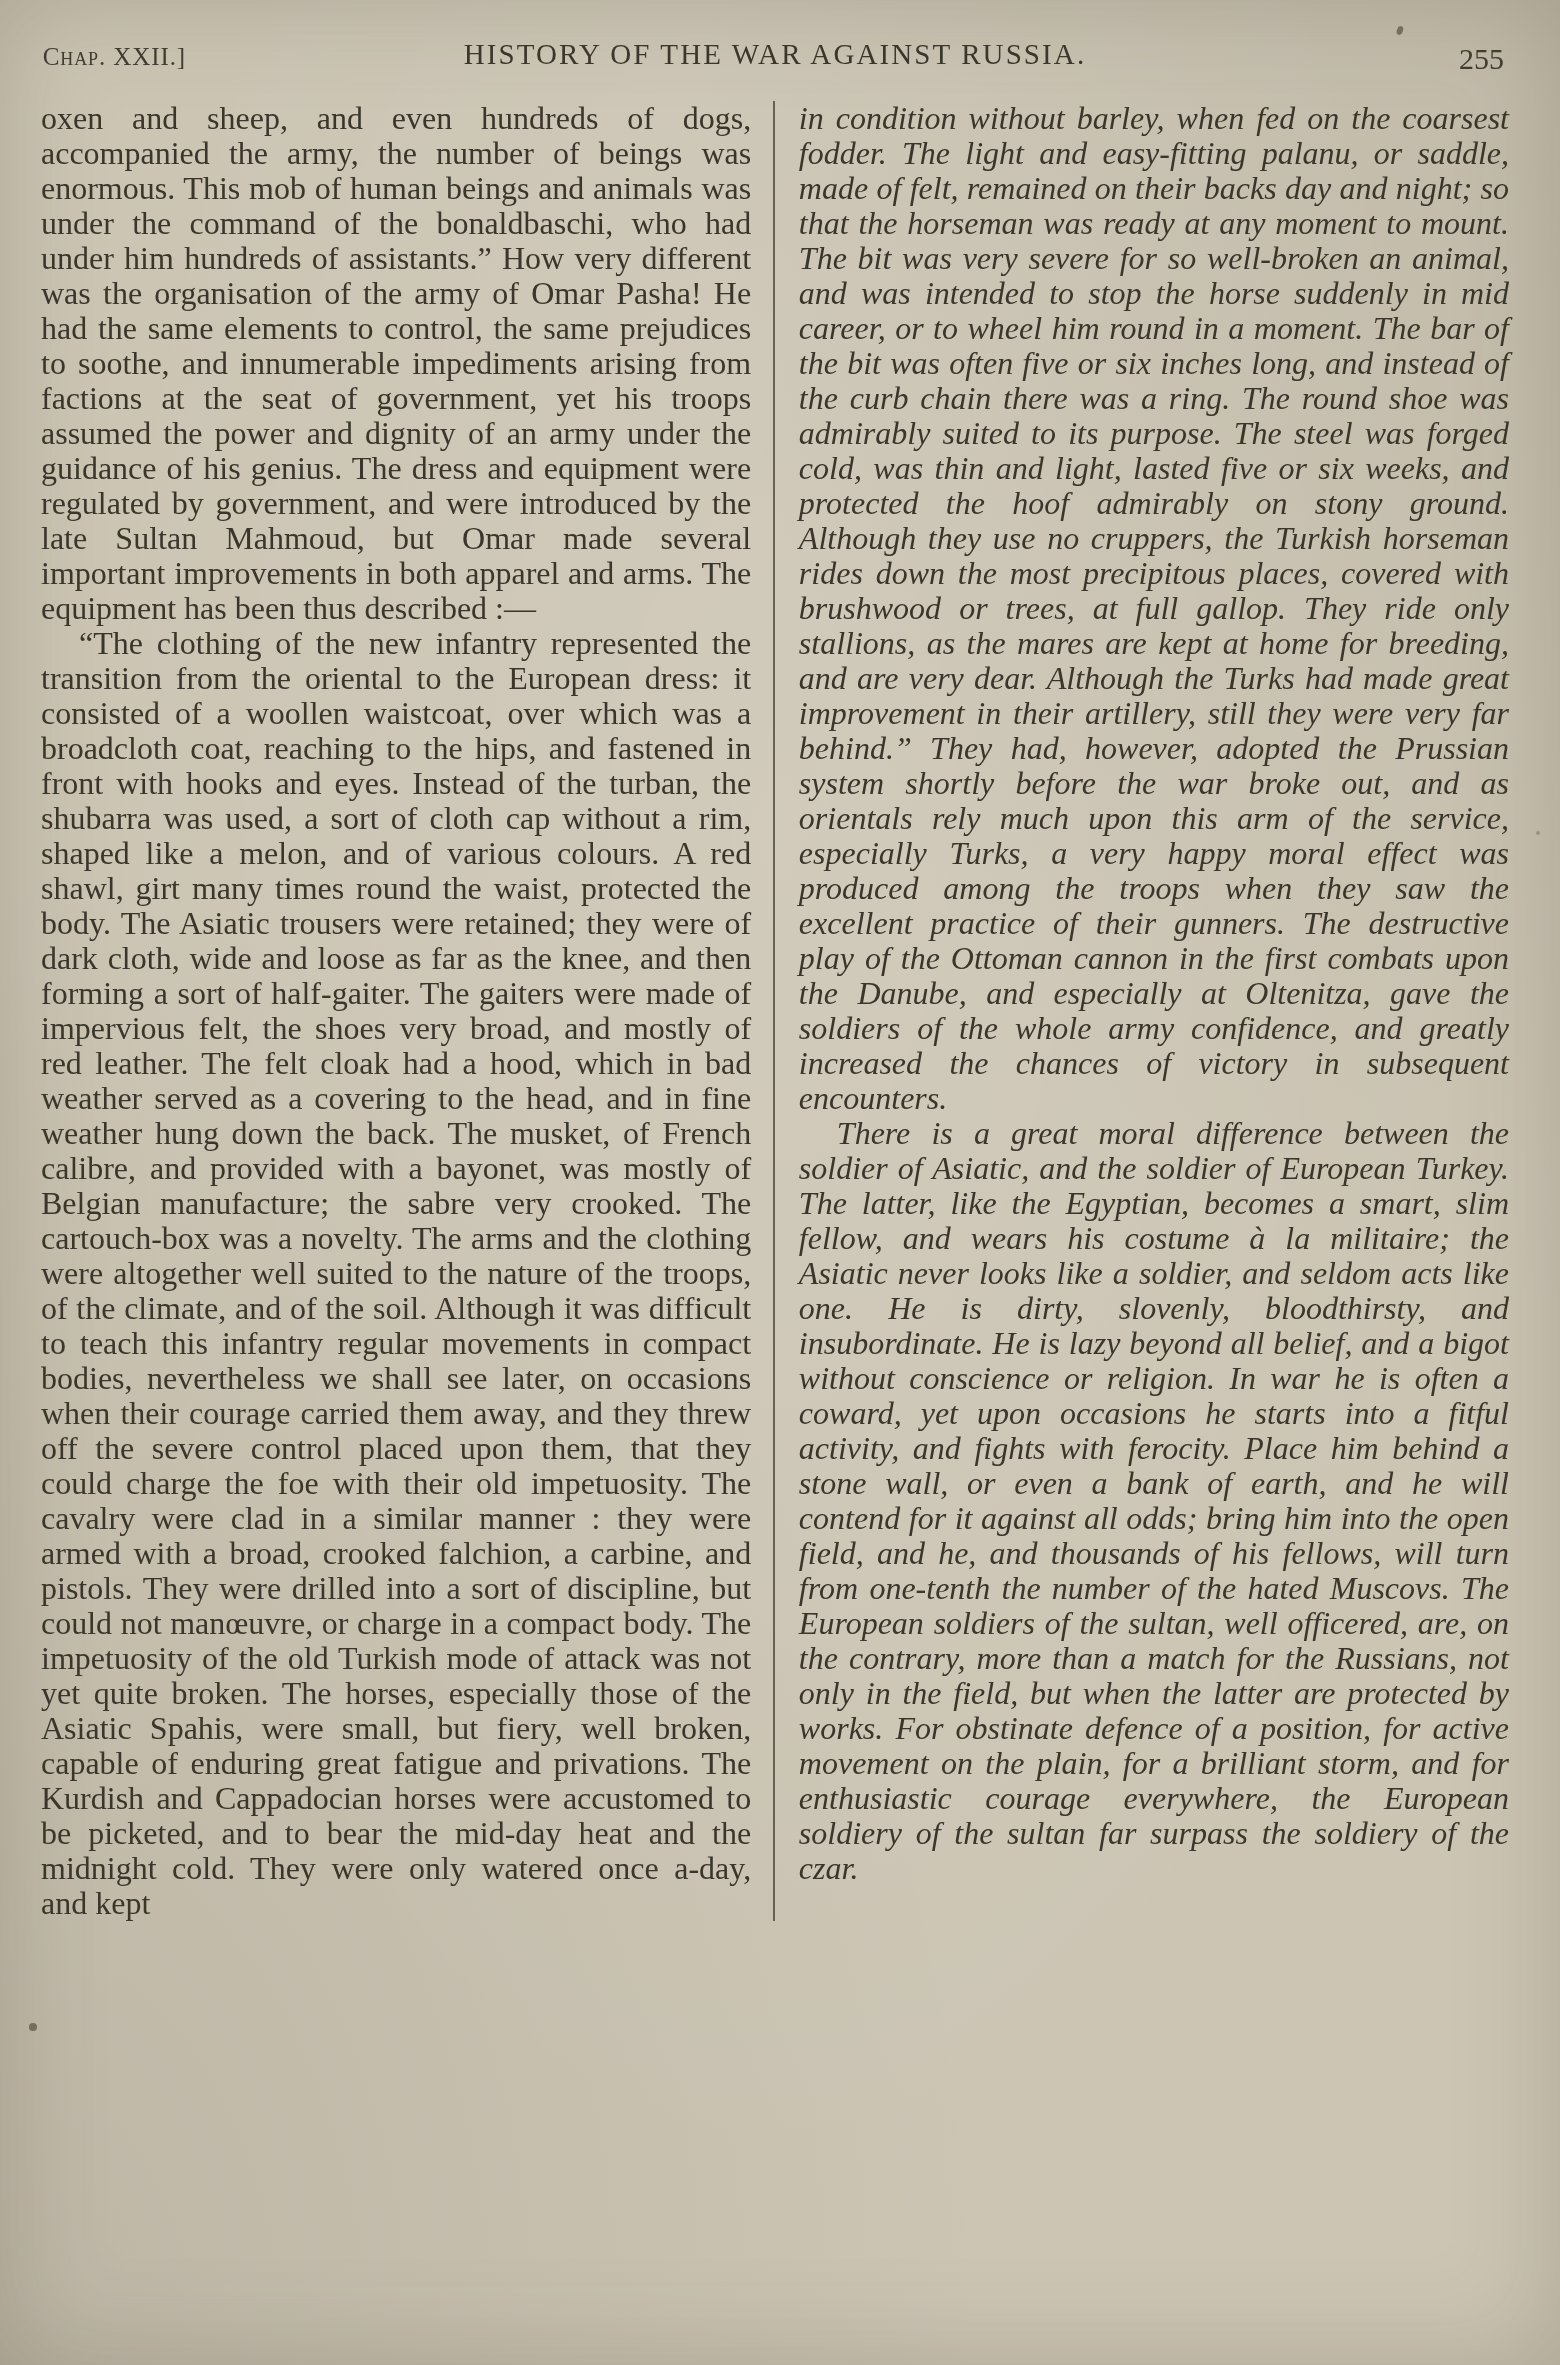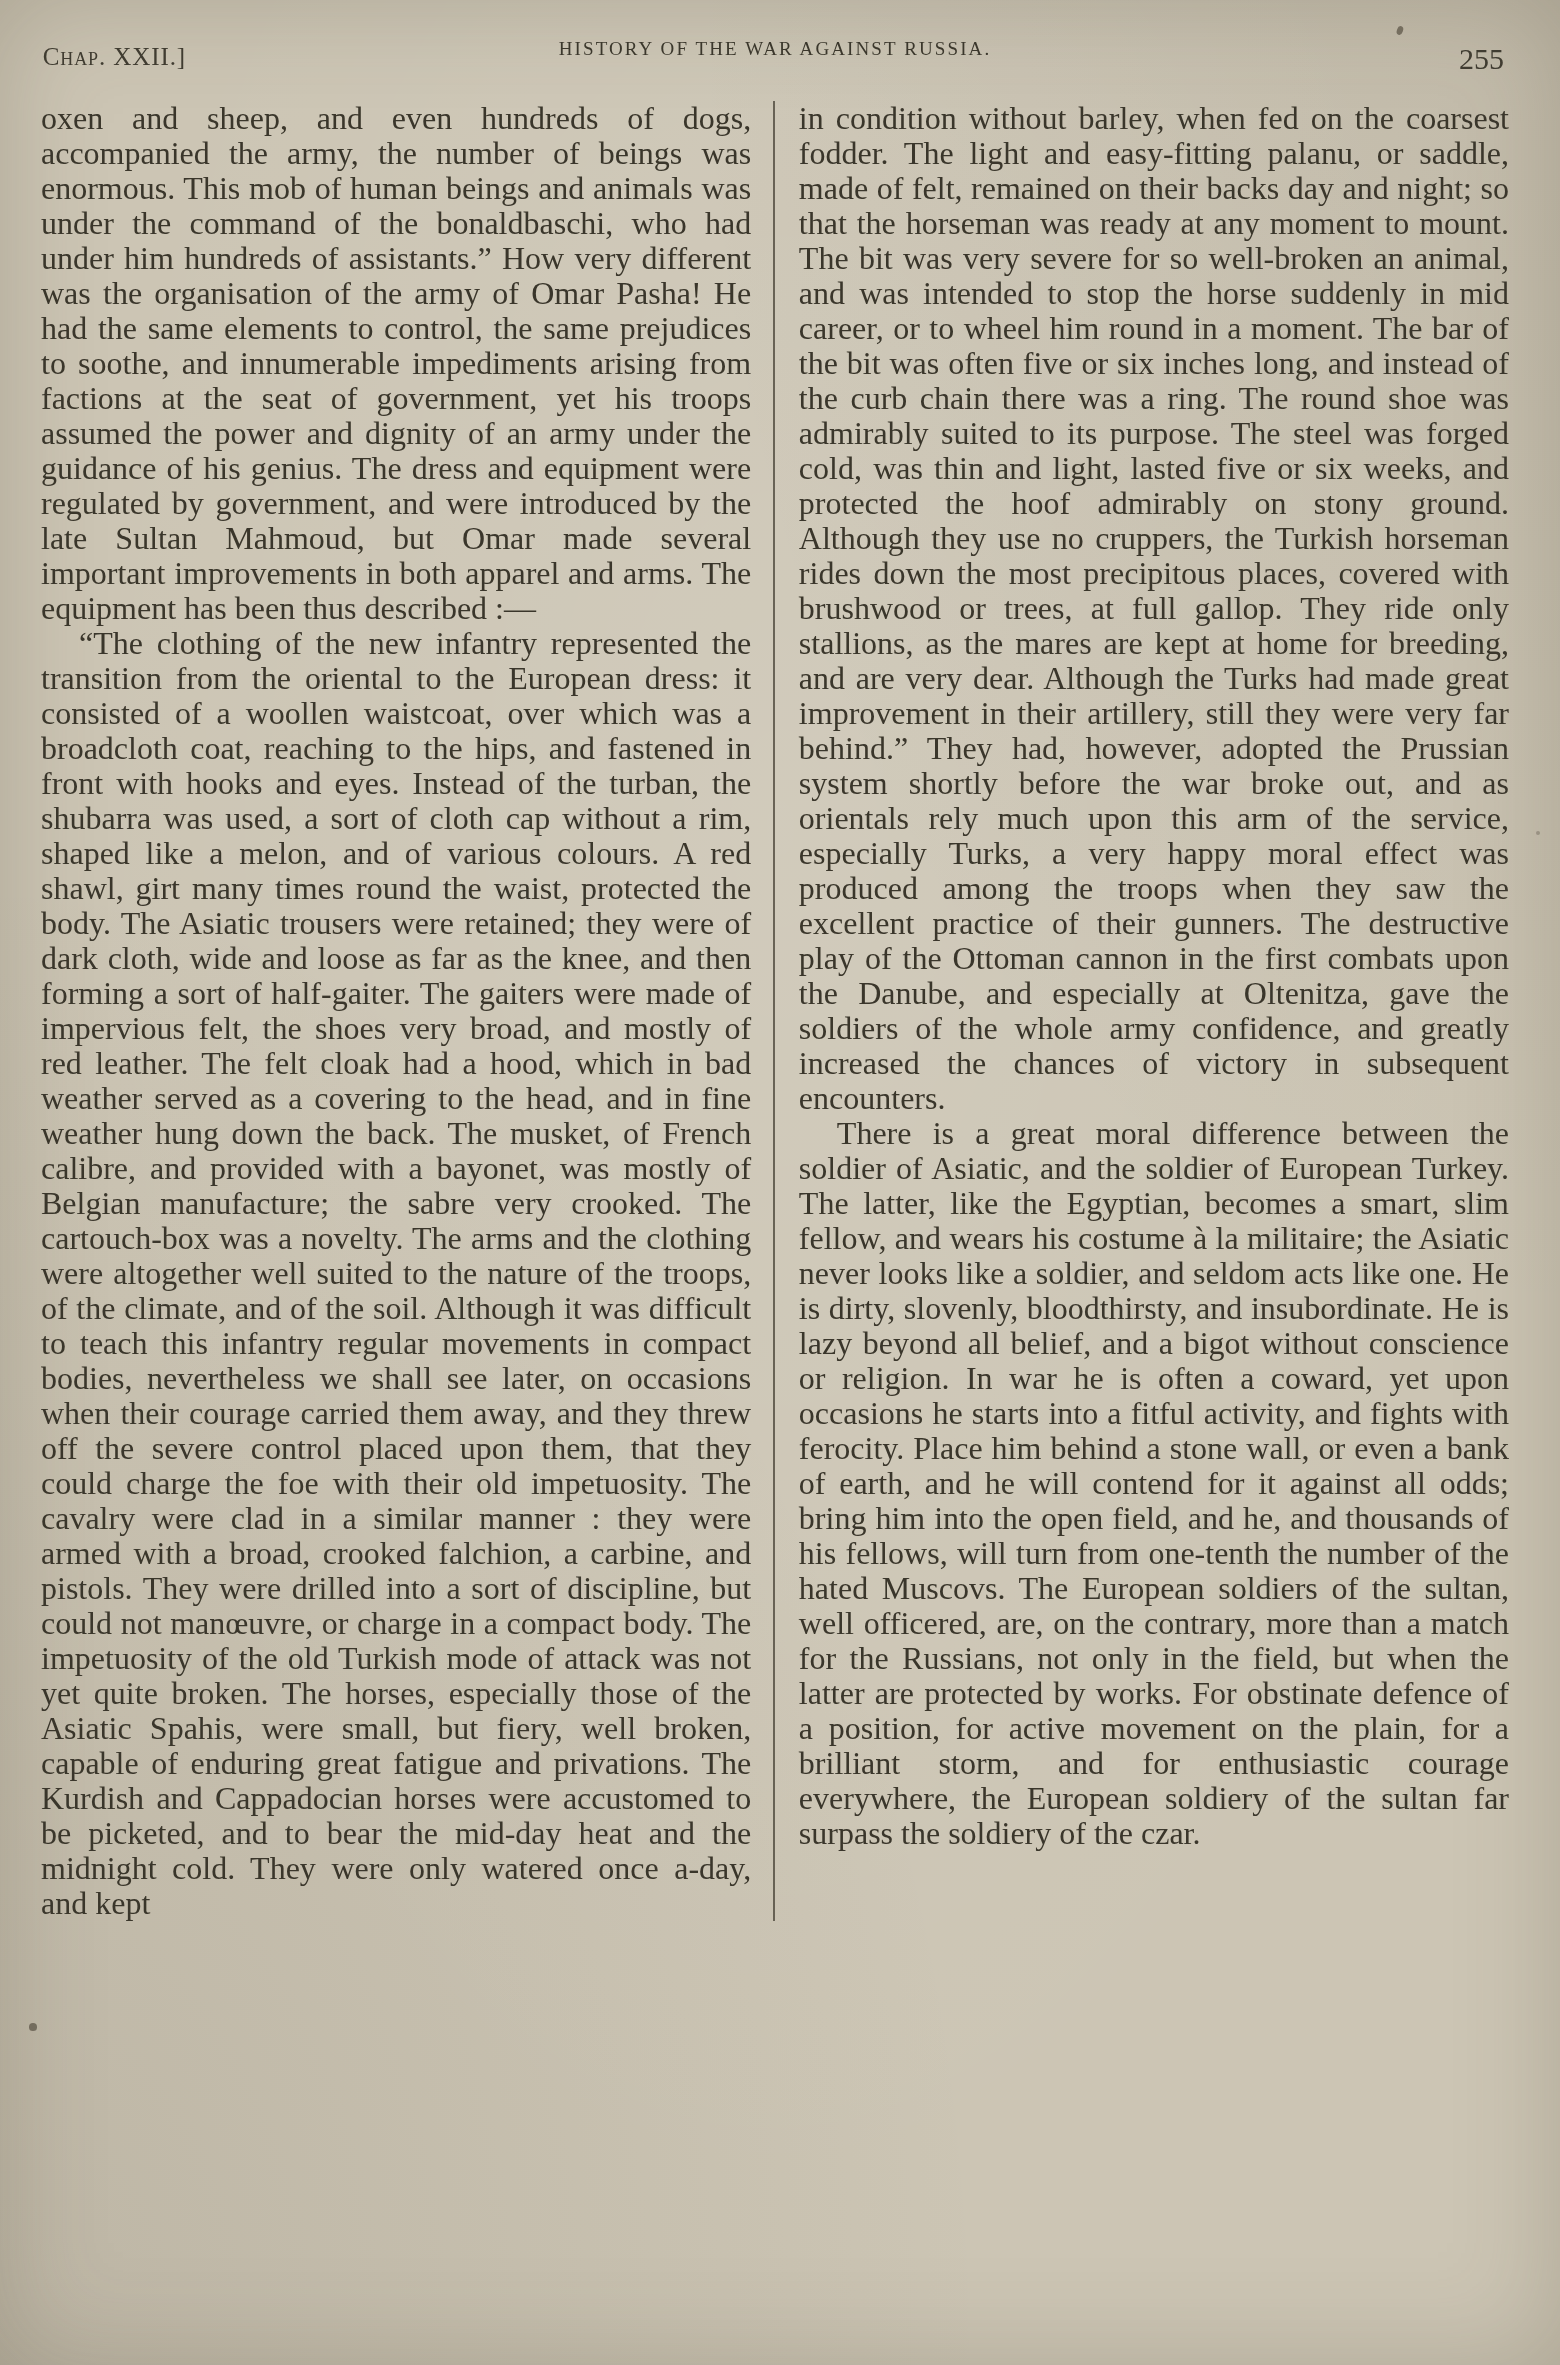--- a/index.html
+++ b/index.html
@@ -40,21 +40,21 @@
     font-variant: small-caps;
     letter-spacing: 0.9px;
     color: #403c31;
   }
   .running-title {
     position: absolute;
     left: 0;
     right: 0;
     top: 1.7px;
     text-align: center;
-    font-size: 19px;
+    font-size: 29px;
     letter-spacing: 2.1px;
     color: #3b372c;
   }
   .page-number {
     position: absolute;
     right: 5.1px;
     top: 6px;
     font-size: 30px;
     color: #403c31;
   }
@@ -63,21 +63,21 @@
     align-items: stretch;
   }
   .column {
     flex: 1 1 0;
     font-size: 32px;
     line-height: 35px;
     text-align: justify;
     color: #3a362b;
   }
   .column.left  { padding-right: 22px; }
-  .column.right { padding-left: 24px; }
+  .column.right { padding-left: 24px; font-style: italic; }
   .column-divider {
     width: 1.7px;
     background: rgba(70,64,52,0.75);
     align-self: stretch;
   }
   .column p {
     margin: 0;
   }
   .column p.indent {
     text-indent: 38px;

